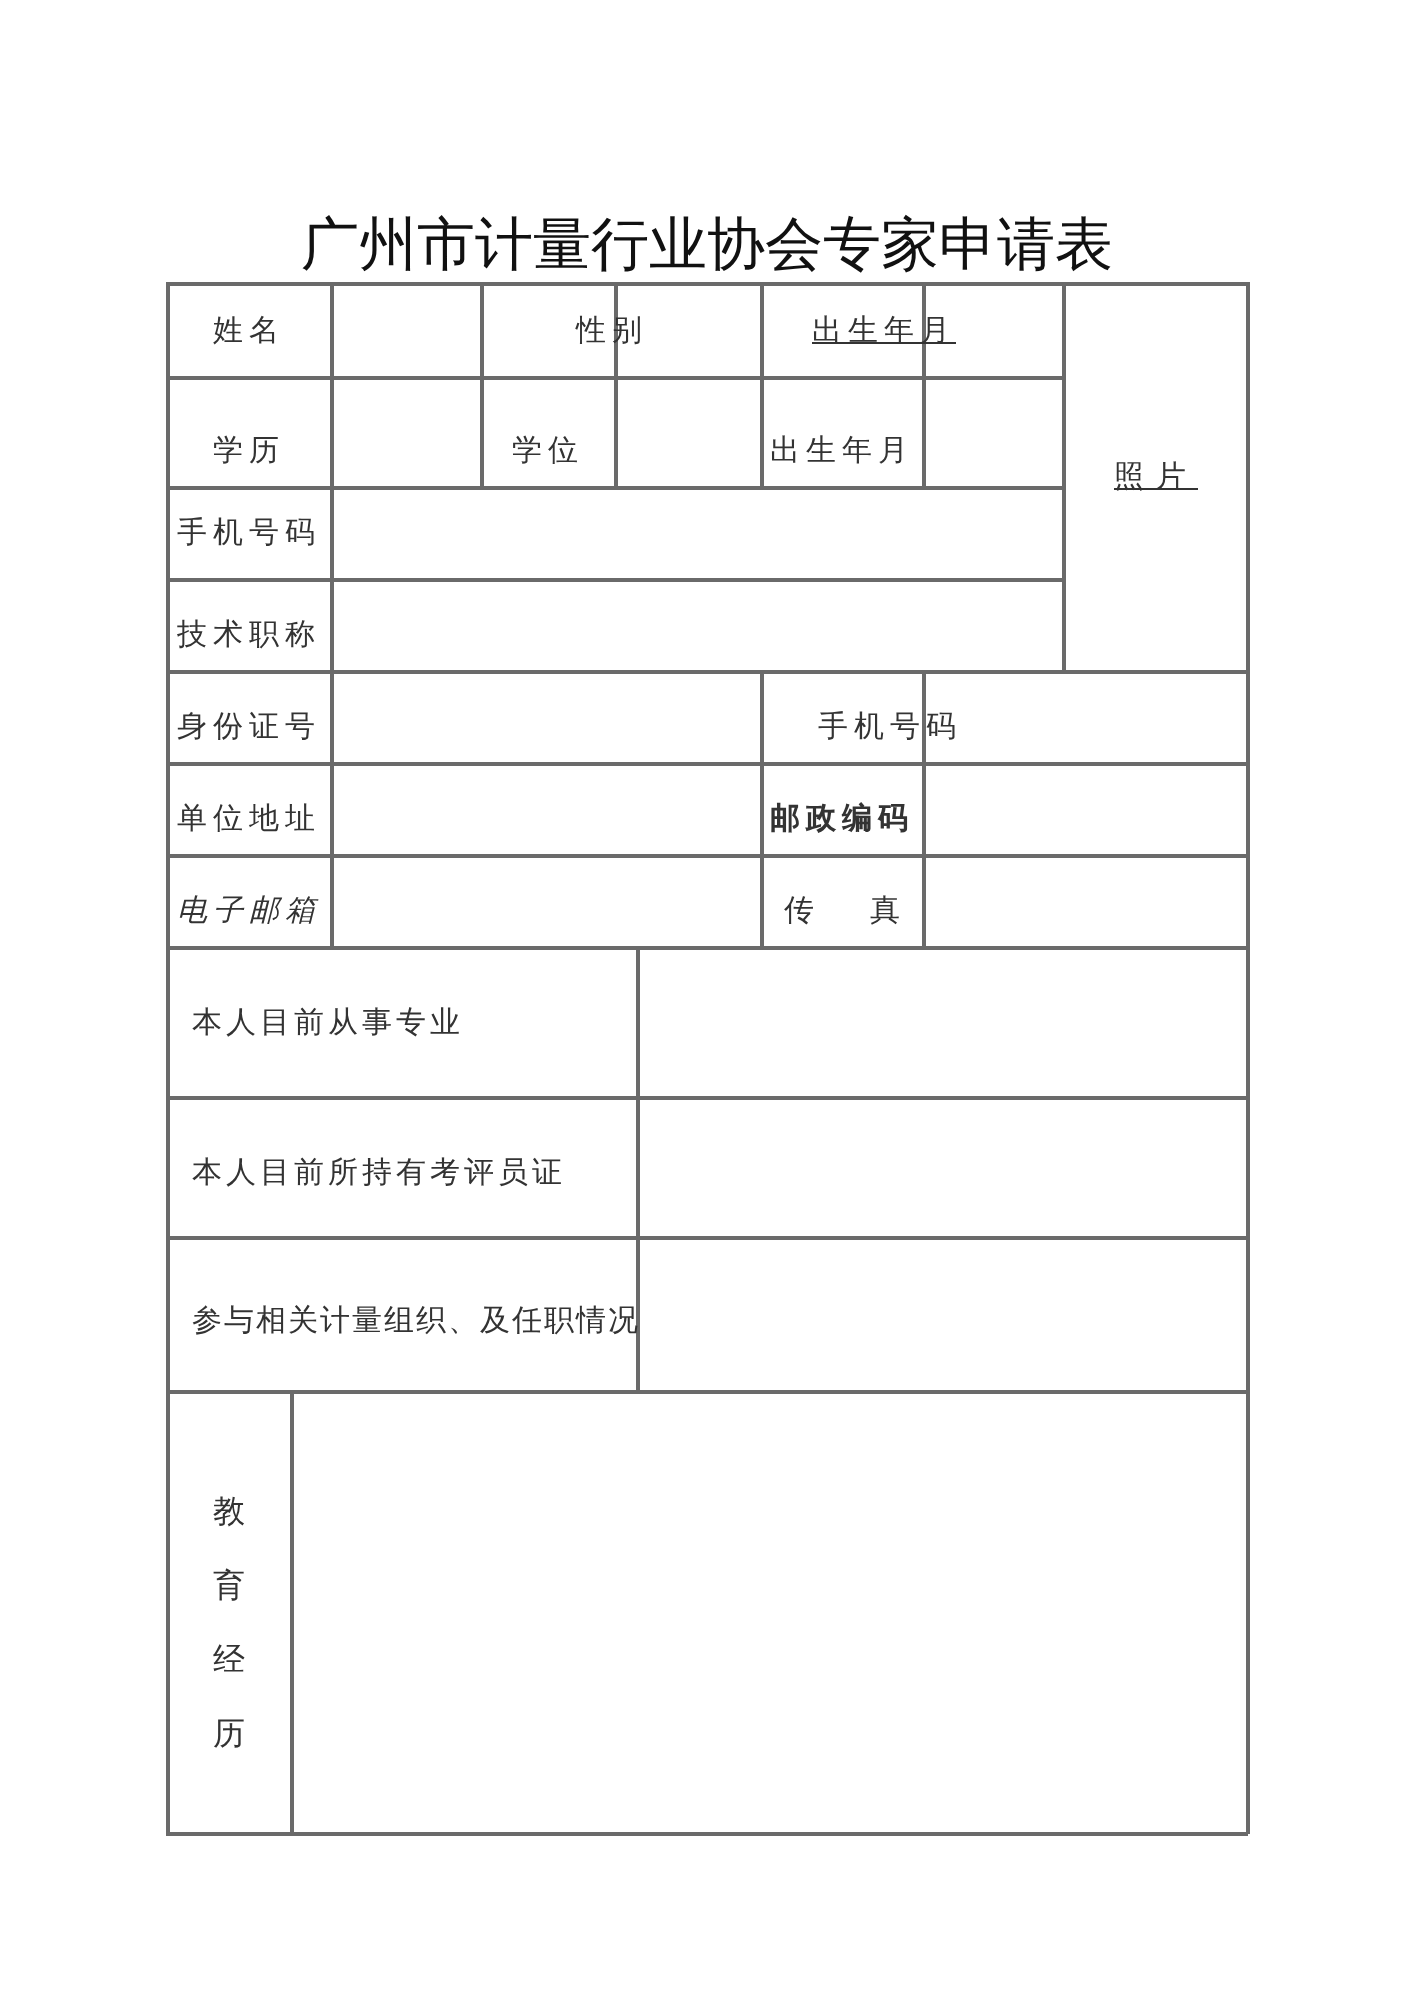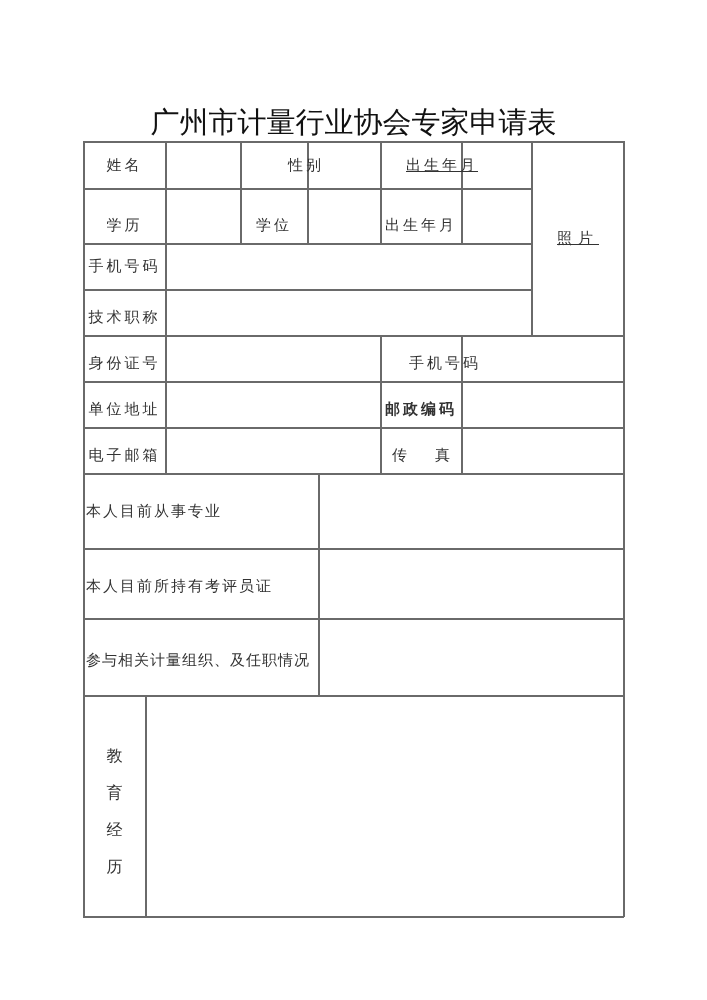--- a/index.html
+++ b/index.html
@@ -6,21 +6,21 @@
   body { width:707px; height:1000px; position:relative; overflow:hidden;
          font-family:"DejaVu Sans","Liberation Sans",sans-serif; color:#2a2a2a; }
   .title { position:absolute; left:0; width:707px; top:104px; text-align:center;
            font-family:"DejaVu Serif","Liberation Serif",serif; font-size:29px; line-height:36px;
            color:#111; letter-spacing:0px; font-weight:normal; }
   .ln { position:absolute; background:#6a6a6a; }
   .h { height:1.5px; }
   .v { width:1.5px; }
   .cell { position:absolute; display:flex; align-items:center; justify-content:center;
           font-size:15px; color:#333; letter-spacing:3px; }
-  .cell.left { justify-content:flex-start; padding-left:2px; letter-spacing:2px; }
+  .cell.left { justify-content:flex-start; padding-left:12px; letter-spacing:2px; }
   .field { position:absolute; }
   .vert { flex-direction:column; letter-spacing:0; }
   .vert span { display:block; line-height:37px; font-size:16px; }
   .spaced { letter-spacing:0; }
   .spaced span { display:inline-block; }
 </style>
 </head>
 <body>
 
 <div class="title">广州市计量行业协会专家申请表</div>
@@ -78,21 +78,21 @@
   <div class="cell" style="left:84px;top:336px;width:81px;height:55px;">身份证号</div>
   <div class="field" style="left:167px;top:337px;width:213px;height:44px;"></div>
   <div class="cell" style="left:381px;top:336px;width:80px;height:55px;margin-left:24px;">手机号码</div>
   <div class="field" style="left:463px;top:337px;width:160px;height:44px;"></div>
 
   <div class="cell" style="left:84px;top:382px;width:81px;height:55px;">单位地址</div>
   <div class="field" style="left:167px;top:383px;width:213px;height:44px;"></div>
   <div class="cell" style="left:381px;top:382px;width:80px;height:55px;font-weight:bold;">邮政编码</div>
   <div class="field" style="left:463px;top:383px;width:160px;height:44px;"></div>
 
-  <div class="cell" style="left:84px;top:428px;width:81px;height:55px;">电子邮箱</div>
+  <div class="cell" style="left:84px;top:428px;width:81px;height:55px;font-style:italic;">电子邮箱</div>
   <div class="field" style="left:167px;top:429px;width:213px;height:44px;"></div>
   <div class="cell spaced" style="left:381px;top:428px;width:80px;height:55px;">
     <span>传</span>
     <span style="width:28px;"></span>
     <span>真</span>
   </div>
   <div class="field" style="left:463px;top:429px;width:160px;height:44px;"></div>
 
   <div class="cell left" style="left:84px;top:474px;width:234px;height:74px;">本人目前从事专业</div>
   <div class="field" style="left:320px;top:475px;width:303px;height:73px;"></div>

